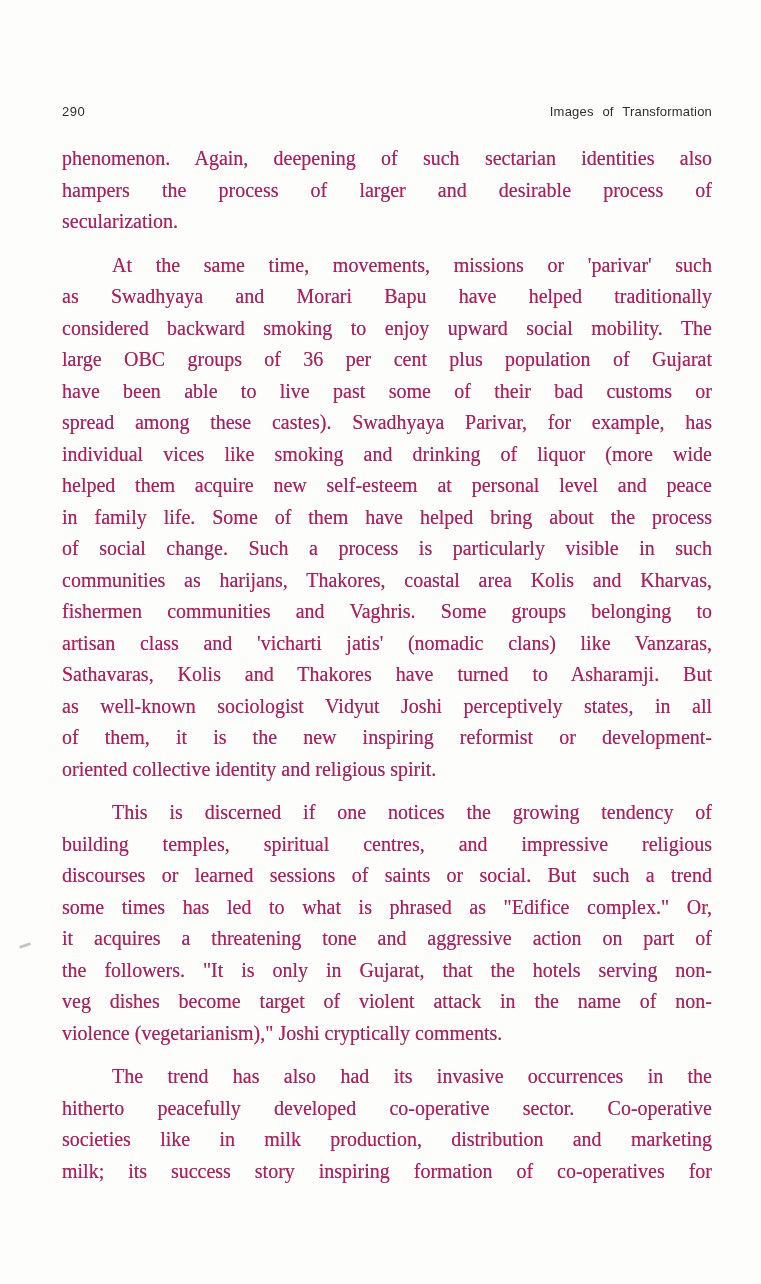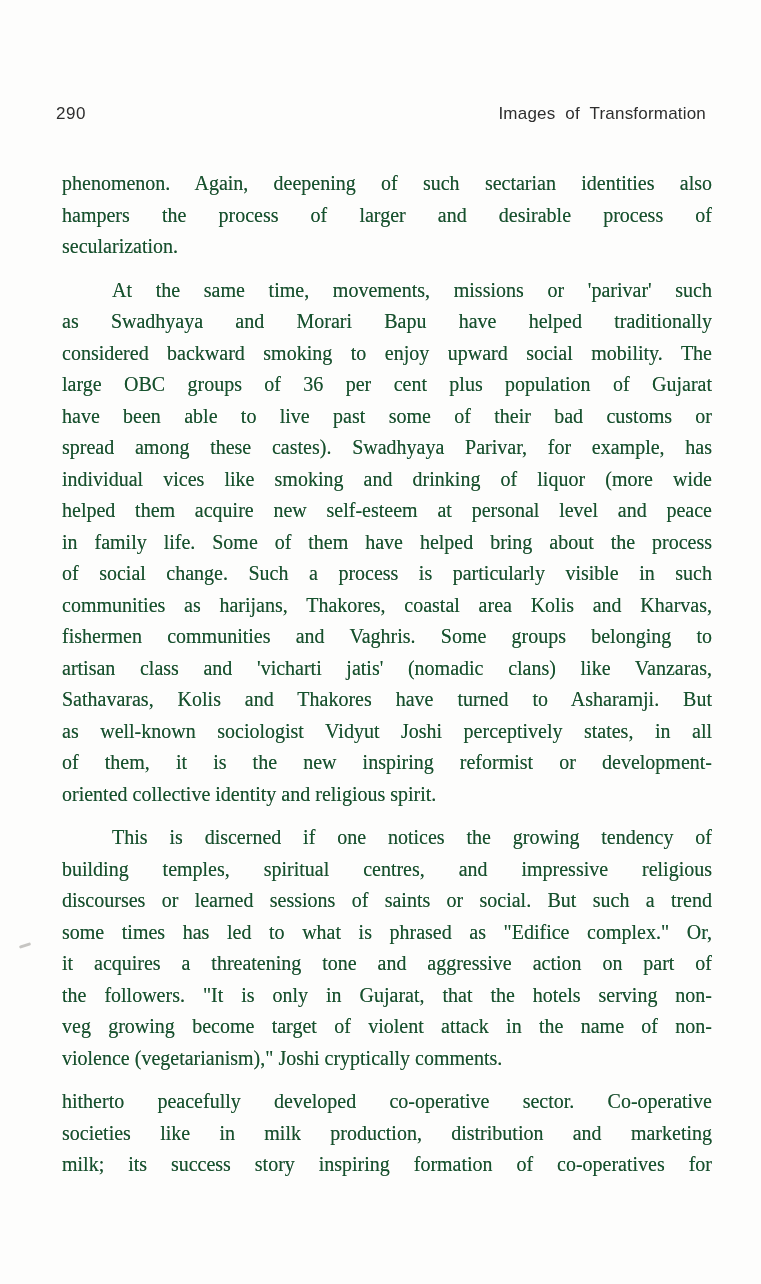--- a/index.html
+++ b/index.html
@@ -15,45 +15,45 @@
     font-family: "Liberation Serif", serif;
   }
   .page {
     position: absolute;
     inset: 0;
     background: #fdfdfc;
   }
   .header {
     position: absolute;
     top: 104px;
-    left: 56px;
+    left: 62px;
     width: 650px;
     display: flex;
     justify-content: space-between;
     align-items: baseline;
     font-family: "Liberation Sans", sans-serif;
-    font-size: 17px;
+    font-size: 13px;
     color: #2e2e2e;
   }
   .page-number {
     letter-spacing: 0.5px;
   }
   .running-title {
     word-spacing: 5px;
     letter-spacing: 0.2px;
     text-align: right;
   }
   .body-text {
     position: absolute;
-    top: 168px;
+    top: 143px;
     left: 62px;
     width: 650px;
     font-size: 20px;
     line-height: 31.5px;
-    color: #14532d;
+    color: #be185d;
     text-shadow: 0 0 0.6px rgba(45, 43, 40, 0.55);
   }
   .para {
     margin: 0 0 12px 0;
   }
   .line {
     text-align: justify;
     text-align-last: justify;
     white-space: normal;
   }
@@ -111,22 +111,23 @@
         <div class="line">of them, it is the new inspiring reformist or development-</div>
         <div class="line last">oriented collective identity and religious spirit.</div>
       </div>
       <div class="para">
         <div class="line indent">This is discerned if one notices the growing tendency of</div>
         <div class="line">building temples, spiritual centres, and impressive religious</div>
         <div class="line">discourses or learned sessions of saints or social. But such a trend</div>
         <div class="line">some times has led to what is phrased as "Edifice complex." Or,</div>
         <div class="line">it acquires a threatening tone and aggressive action on part of</div>
         <div class="line">the followers. "It is only in Gujarat, that the hotels serving non-</div>
-        <div class="line">veg growing become target of violent attack in the name of non-</div>
+        <div class="line">veg dishes become target of violent attack in the name of non-</div>
         <div class="line last">violence (vegetarianism)," Joshi cryptically comments.</div>
       </div>
       <div class="para">
+        <div class="line indent">The trend has also had its invasive occurrences in the</div>
         <div class="line">hitherto peacefully developed co-operative sector. Co-operative</div>
         <div class="line">societies like in milk production, distribution and marketing</div>
         <div class="line">milk; its success story inspiring formation of co-operatives for</div>
       </div>
     </div>
 </div>
 
 </body></html>

